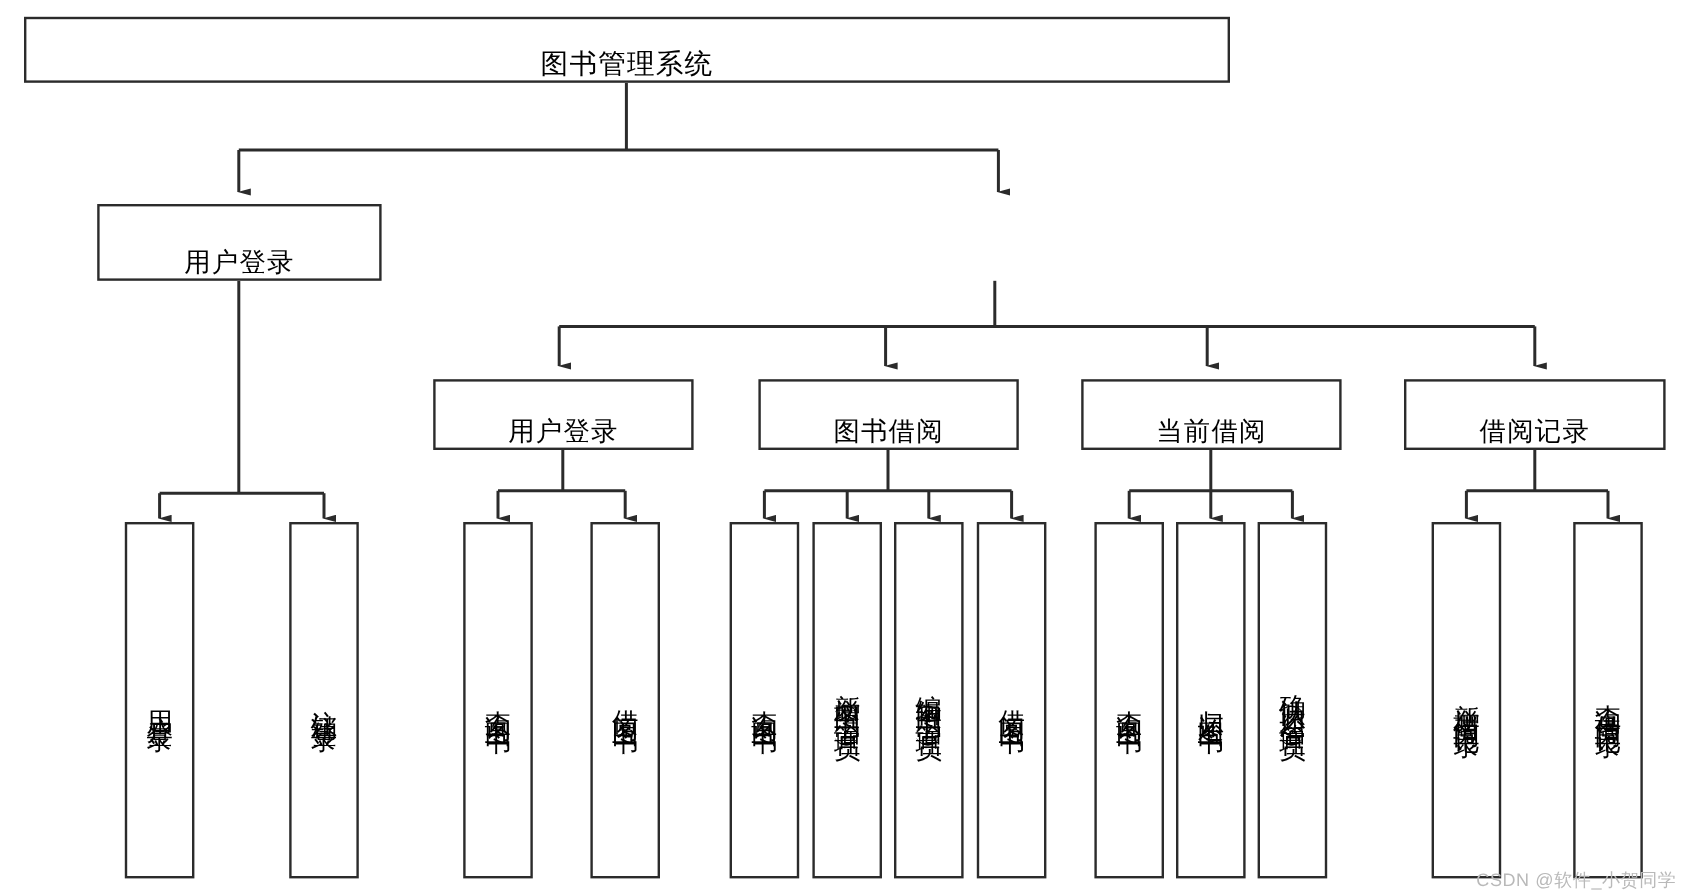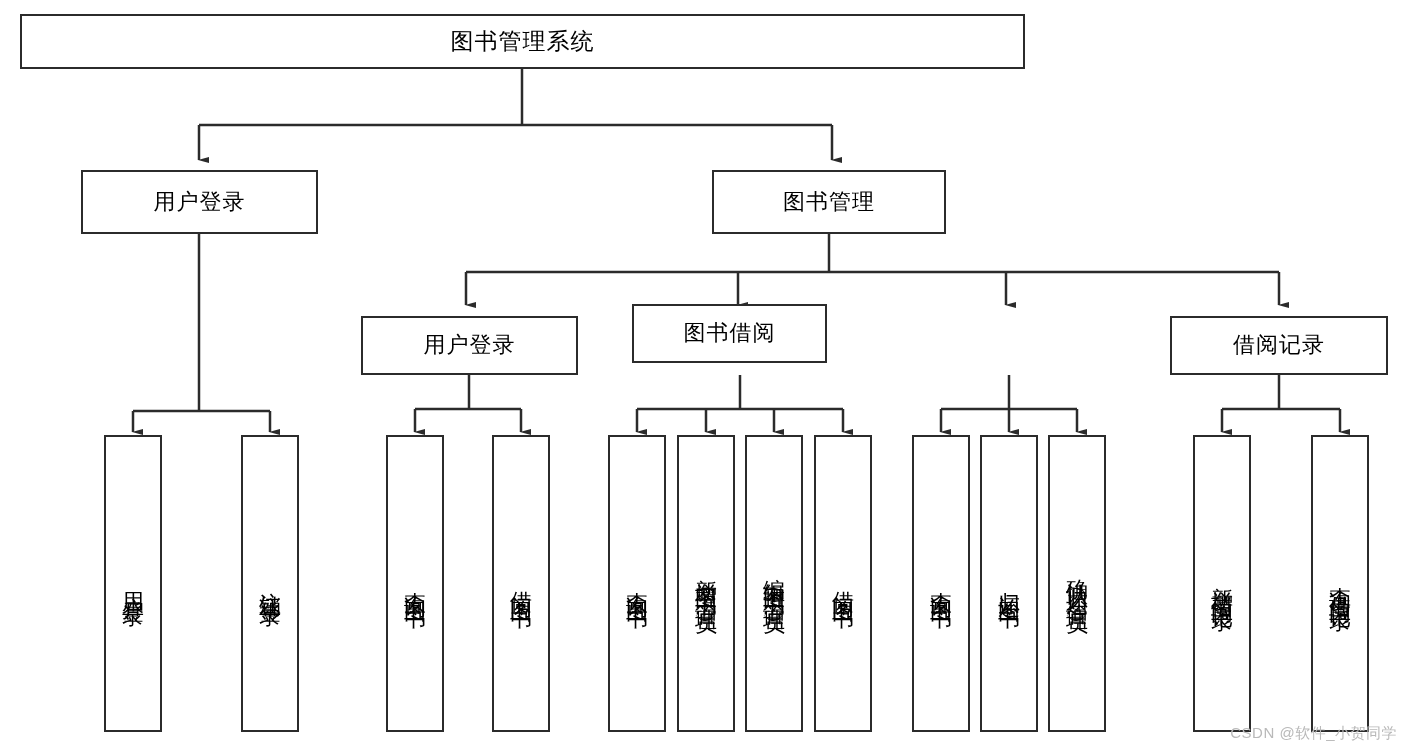--- a/index.html
+++ b/index.html
@@ -19,21 +19,21 @@
     position:absolute;left:0;top:0;
     width:1405px;height:747px;
     pointer-events:none;
   }
   .node{
     position:absolute;
     box-sizing:border-box;
     background:#ffffff;
     border:2px solid #2b2b2b;
     display:flex;
-    align-items:center;
+    align-items:flex-end;
     justify-content:center;
     color:#000000;
   }
   .node .label{
     display:block;
     text-align:center;
     line-height:1.12;
     letter-spacing:1px;
     white-space:nowrap;
   }
@@ -124,29 +124,29 @@
     </g>
   </svg>
 
   <div class="node horiz root" style="left:20px;top:14px;width:1005px;height:55px;">
     <span class="label">图书管理系统</span>
   </div>
 
   <div class="node horiz" style="left:81px;top:170px;width:237px;height:64px;">
     <span class="label">用户登录</span>
   </div>
-  <div class="node horiz" style="left:712px;top:170px;width:234px;height:64px;">
-    <span class="label">图书管理</span>
-  </div>
 
   <div class="node horiz" style="left:361px;top:316px;width:217px;height:59px;">
     <span class="label">用户登录</span>
   </div>
-  <div class="node horiz" style="left:632px;top:304px;width:195px;height:59px;">
+  <div class="node horiz" style="left:632px;top:316px;width:217px;height:59px;">
     <span class="label">图书借阅</span>
+  </div>
+  <div class="node horiz" style="left:901px;top:316px;width:217px;height:59px;">
+    <span class="label">当前借阅</span>
   </div>
   <div class="node horiz" style="left:1170px;top:316px;width:218px;height:59px;">
     <span class="label">借阅记录</span>
   </div>
 
   <div class="node vert" style="left:104px;top:435px;width:58px;height:297px;">
     <span class="label">用户登录</span>
   </div>
   <div class="node vert" style="left:241px;top:435px;width:58px;height:297px;">
     <span class="label">注销登录</span>

